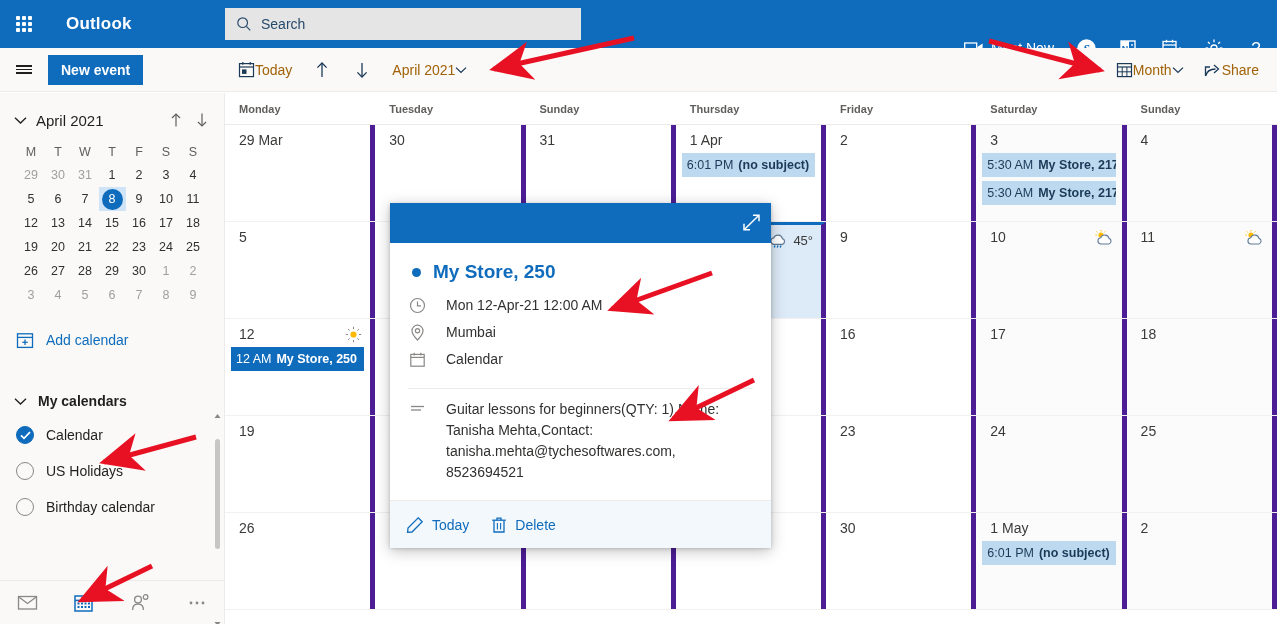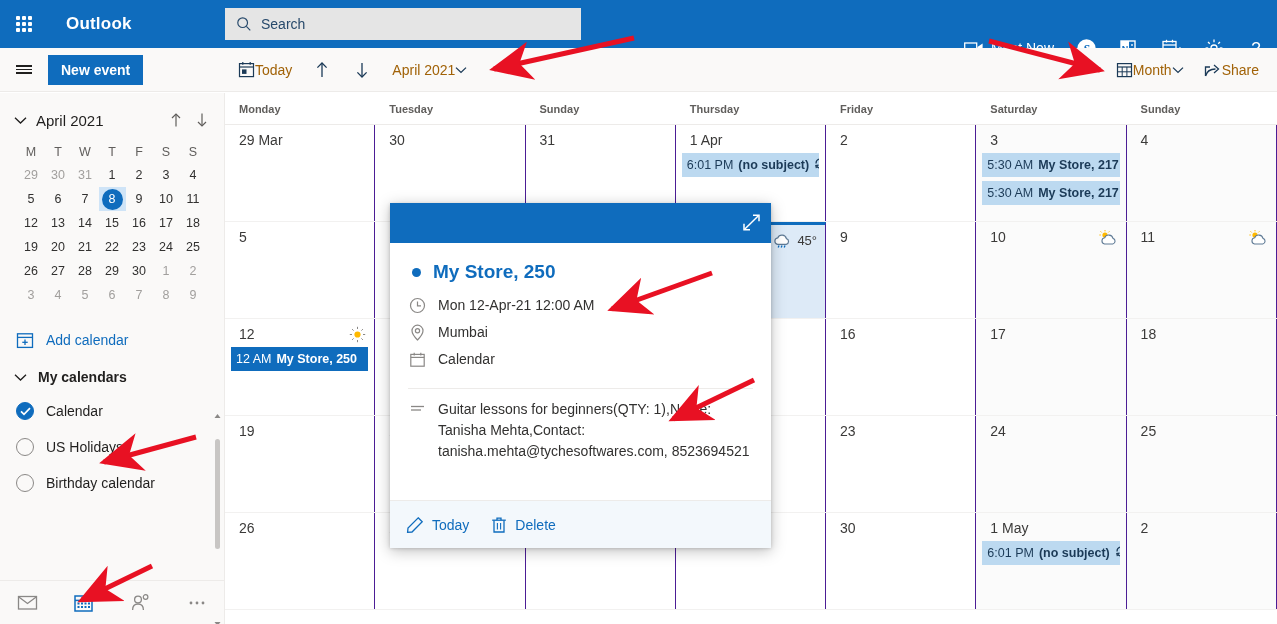--- a/index.html
+++ b/index.html
@@ -94,21 +94,21 @@
   .mini-grid .today-cell { background: #cfe4f7; }
   .mini-grid .today-cell b {
     display:flex; align-items:center; justify-content:center;
     width: 21px; height: 21px; border-radius: 50%; background: #0f6cbd; color: #fff;
     font-weight: normal; font-size: 12.5px;
   }
   .add-cal {
     display: flex; align-items: center; gap: 12px; padding: 0 16px; height: 34px;
     margin-top: 16px; color: #0f6cbd; font-size: 14px; cursor: pointer;
   }
-  .cal-group { margin-top: 4px; text-align: center; }
+  .cal-group { margin-top: 28px; text-align: center; }
   .group-head {
     display: flex; align-items: center; gap: 8px; padding: 0 10px; height: 32px; cursor: pointer;
   }
   .group-head .gname { font-size: 14px; font-weight: bold; color: #201f1e; }
   .cal-item { display:flex; align-items:center; gap:12px; padding: 0 16px; height: 36px; cursor: pointer; }
   .radio {
     width: 18px; height: 18px; border-radius: 50%; border: 1.6px solid #8a8886; flex: none;
     display:flex; align-items:center; justify-content:center;
   }
   .radio.checked { background: #0f6cbd; border-color: #0f6cbd; }
@@ -131,21 +131,21 @@
   
   .calwrap { position: absolute; top: 93px; left: 225px; width: 1052px; height: 531px; background: #fff; }
   .dow-row { display: flex; height: 32px; border-bottom: 1px solid #edebe9; }
   .dow-row div {
     width: 150.28px; font-size: 11px; color: #605e5c; padding-left: 14px;
     display: flex; align-items: center; font-weight: bold;
   }
   .weeks { position: absolute; top: 32px; left: 0; right: 0; bottom: 0; }
   .wk { display: flex; height: 97px; border-bottom: 1px solid #f2f1f0; }
   .cell {
-    width: 150.28px; border-right: 1px solid #4c1d95; position: relative;
+    width: 150.28px; border-right: 5px solid #4c1d95; position: relative;
     padding: 6px 6px 0 6px; cursor: pointer;
   }
   .cell.weekend { background: #fbfbfb; }
   .cell.today { background: #ddeaf7; border-top: 3px solid #0f6cbd; padding-top: 3px; }
   .cell .dnum { font-size: 14px; color: #3b3a39; padding-left: 8px; display:inline-block; }
   .cell .wx { position: absolute; right: 8px; top: 7px; display:flex; align-items:center; gap:4px; font-size: 13px; color:#3b3a39; }
   .ev {
     margin-top: 4px; height: 20px; display: flex; align-items: center; gap: 5px;
     padding: 12px 5px; font-size: 12.5px; white-space: nowrap; overflow: hidden;
     background: #bcd9f0; color: #1b3a57; cursor: pointer;
@@ -159,21 +159,21 @@
     position: absolute; left: 390px; top: 203px; width: 381px; height: 345px;
     background: #fff; box-shadow: 0 3.2px 14px rgba(0,0,0,.25), 0 .6px 3.6px rgba(0,0,0,.18);
     z-index: 50; display: flex; flex-direction: column;
   }
   .popup-head { height: 40px; background: #0f6cbd; position: relative; flex: none; }
   .popup-expand { position:absolute; right: 10px; top: 10px; cursor: pointer; }
   .popup-body { flex: 1; padding: 12px 18px 0 18px; overflow: hidden; }
   .pu-title-row { display: flex; align-items: center; gap: 12px; height: 34px; margin-bottom: 6px; }
   .pu-dot { width: 9px; height: 9px; border-radius: 50%; background: #0f6cbd; margin-left: 4px; flex: none; }
   .pu-title { font-size: 19px; color: #0f6cbd; font-weight: bold; }
-  .pu-row { display: flex; align-items: flex-start; gap: 12px; min-height: 27px; }
+  .pu-row { display: flex; align-items: flex-start; gap: 20px; min-height: 27px; }
   .pu-ico { width: 18px; flex: none; display:flex; align-items:center; justify-content:center; padding-top: 2px; }
   .pu-text { font-size: 14px; color: #323130; line-height: 20px; }
   .pu-sep { border-top: 1px solid #edebe9; margin: 12px 0 10px 0; }
   .pu-desc { font-size: 14px; color: #323130; line-height: 21px; word-break: break-word; }
   .popup-foot {
     height: 48px; background: #f3f8fc; border-top: 1px solid #edebe9; flex: none;
     display: flex; align-items: center; padding-left: 16px; gap: 22px;
   }
   .foot-btn { display:flex; align-items:center; gap:8px; color:#0f6cbd; font-size:14px; cursor:pointer; }
 

